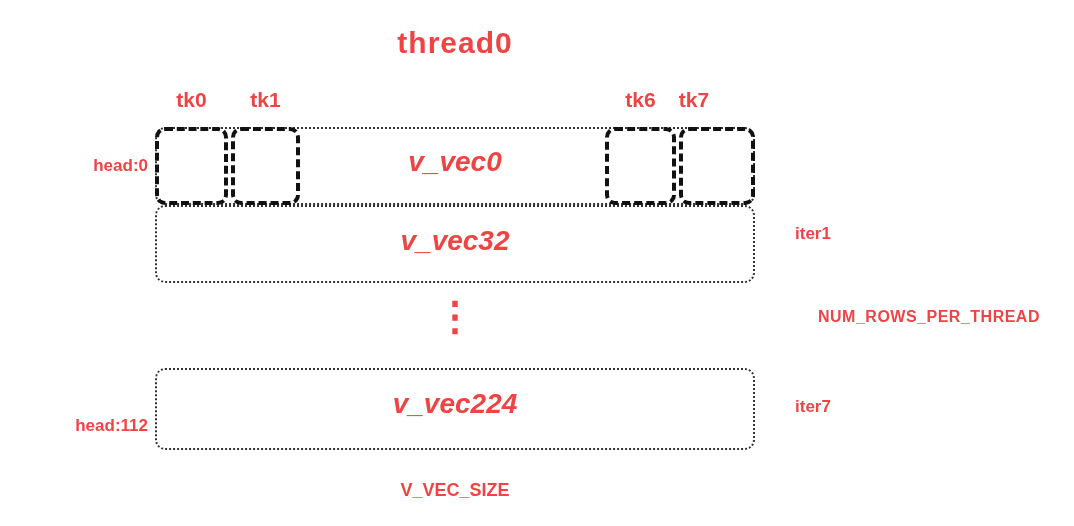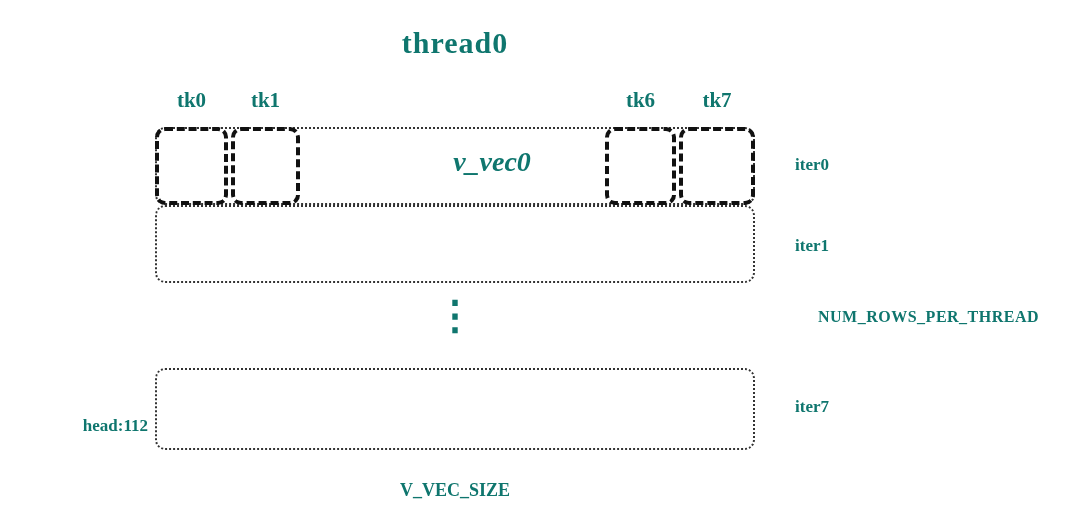--- a/index.html
+++ b/index.html
@@ -7,41 +7,41 @@
   .canvas {
     position: relative;
     width: 1074px;
     height: 526px;
     background: #ffffff;
     font-family: "DejaVu Sans Mono", "Liberation Mono", monospace;
     color: #000000;
     overflow: hidden;
   }
   .mono-b {
-    font-family: Liberation Serif, serif;
+    font-family: Liberation Sans, sans-serif;
     font-weight: bold;
-    color: #0f766e;
+    color: #ef4444;
   }
   .title {
     position: absolute;
     left: 155px; top: 26px; width: 600px;
     text-align: center;
     font-size: 30px;
     letter-spacing: 1px;
   }
   .tk-label {
     position: absolute;
     top: 88px;
     text-align: center;
     font-size: 21px;
   }
   .tk0-label { left: 155px; width: 73px; }
   .tk1-label { left: 231px; width: 69px; }
   .tk6-label { left: 605px; width: 71px; }
-  .tk7-label { left: 679px; width: 76px; }
+  .tk7-label { left: 656px; width: 76px; }
 
   .row-box {
     position: absolute;
     left: 155px; width: 600px;
     border: 2px dotted #333333;
     border-radius: 10px;
     background: transparent;
   }
   .row1 { top: 127px; height: 78px; }
   .row2 { top: 205px; height: 78px; }
@@ -59,21 +59,20 @@
   .tk6-cell { left: 605px; width: 71px; }
   .tk7-cell { left: 679px; width: 76px; }
 
   .vec-label {
     position: absolute;
     left: 155px; width: 600px;
     text-align: center;
     font-size: 28px;
     font-weight: bold;
     font-style: italic;
-    margin-left: 37px;
   }
   .vec1 { top: 146px; }
   .vec2 { top: 225px; }
   .vec3 { top: 388px; }
 
   .head-label {
     position: absolute;
     left: 20px; width: 128px;
     text-align: right;
     font-size: 17px;
@@ -82,21 +81,21 @@
   .head2 { top: 229px; }
   .head3 { top: 396px; margin-top: 20px; }
 
   .iter-label {
     position: absolute;
     left: 795px; width: 120px;
     text-align: left;
     font-size: 17px;
   }
   .iter1 { top: 155px; }
-  .iter2 { top: 236px; }
+  .iter2 { top: 224px; }
   .iter3 { top: 397px; }
 
   .ellipsis {
     position: absolute;
     left: 155px; top: 286px; width: 600px;
     text-align: center;
     font-size: 40px;
     font-weight: bold;
     line-height: 1.5;
   }
@@ -129,24 +128,26 @@
   <div class="row-box row1"></div>
   <div class="row-box row2"></div>
   <div class="row-box row3"></div>
 
   <div class="tk-cell tk0-cell"></div>
   <div class="tk-cell tk1-cell"></div>
   <div class="tk-cell tk6-cell"></div>
   <div class="tk-cell tk7-cell"></div>
 
   <div class="mono-b vec-label vec1">v_vec0</div>
+  <div class="mono-b vec-label vec2">v_vec32</div>
+  <div class="mono-b vec-label vec3">v_vec224</div>
 
+  <div class="mono-b head-label head1">head:0</div>
   <div class="mono-b head-label head3">head:112</div>
 
-  <div class="mono-b iter-label iter1">iter0</div>
   <div class="mono-b iter-label iter2">iter1</div>
   <div class="mono-b iter-label iter3">iter7</div>
 
   <div class="mono-b ellipsis">⋮</div>
 
   <div class="mono-b bottom-label">V_VEC_SIZE</div>
 
   <div class="mono-b side-label">NUM_ROWS_PER_THREAD</div>
 
 </div>

